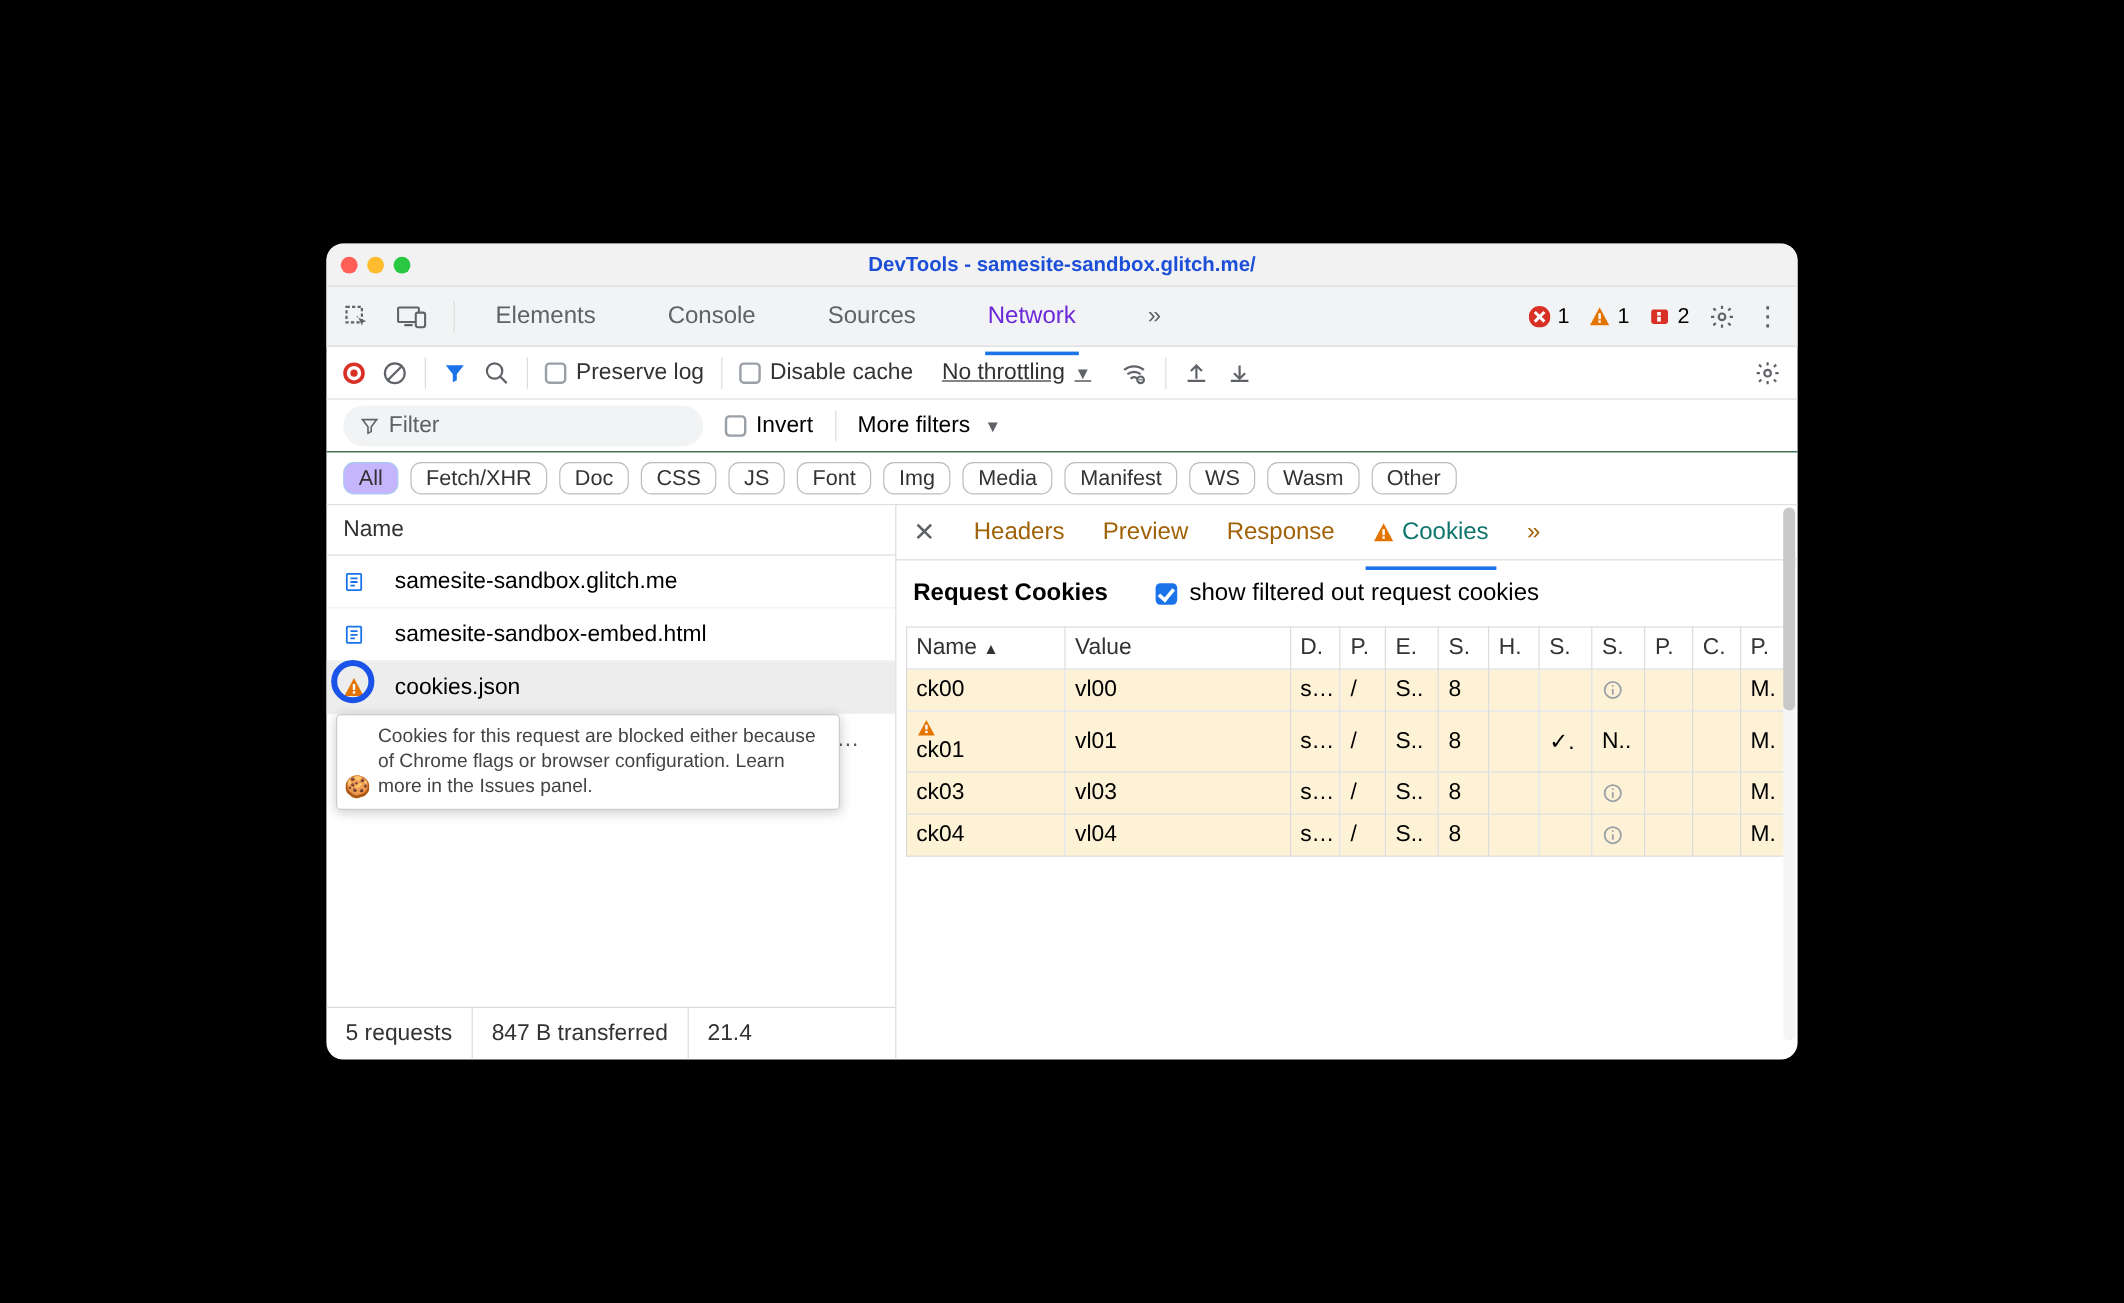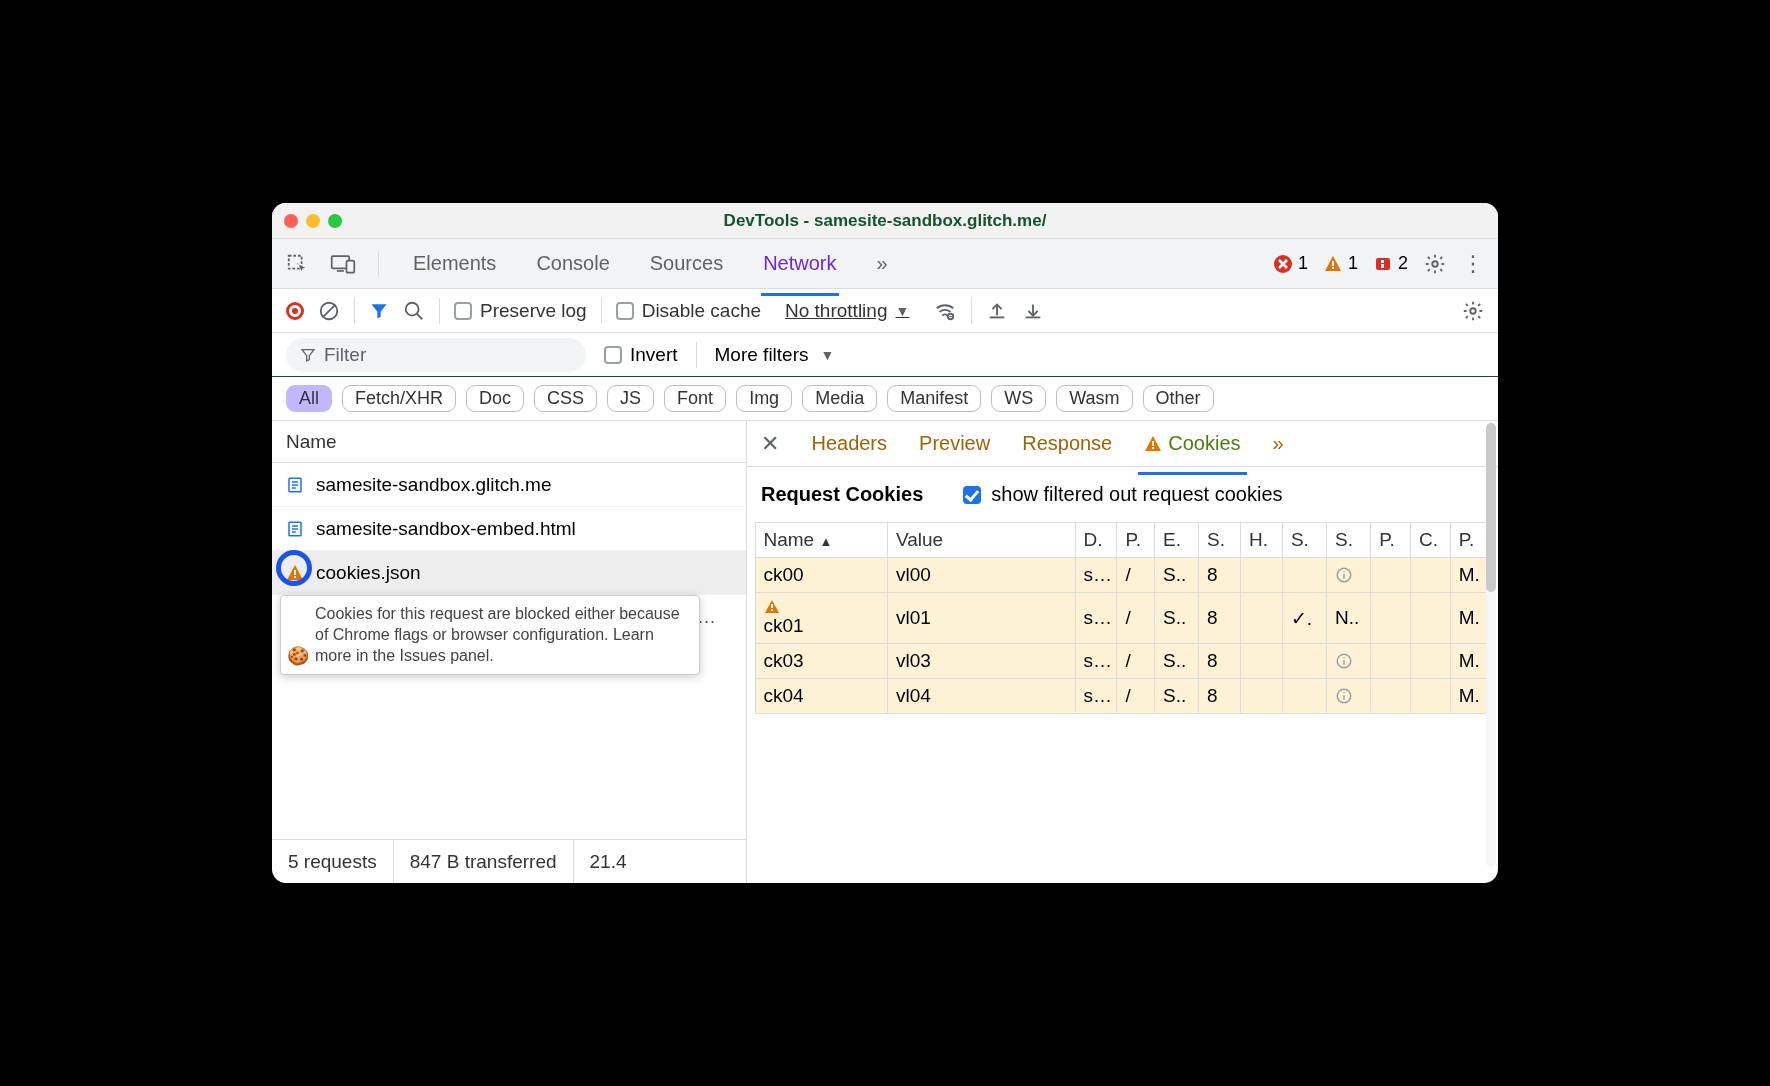--- a/index.html
+++ b/index.html
@@ -21,29 +21,29 @@
   }
   
   .titlebar {
     height:36px; background:#f2f2f2; border-bottom:1px solid #dcdcdc;
     display:flex; align-items:center; padding:0 12px;
     position:relative;
   }
   .traffic { display:flex; gap:8px; }
   .traffic .dot { width:14px; height:14px; border-radius:50%; }
   .dot.red{background:#ff5f57;} .dot.yellow{background:#febc2e;} .dot.green{background:#28c840;}
-  .title-text { position:absolute; left:0; right:0; text-align:center; font-size:17px; font-weight:600; color:#14532d;}
+  .title-text { position:absolute; left:0; right:0; text-align:center; font-size:17px; font-weight:600; color:#1d4ed8;}
   
   .maintabs {
     height:50px; background:#f1f3f4; border-bottom:1px solid #dcdcdc;
     display:flex; align-items:center; padding:0 14px; gap:22px;
     font-size:20px;
   }
   .mt-icon{ color:#5f6368; display:flex; align-items:center; }
-  .mt-tabs{ display:flex; align-items:center; gap:36px; margin-left:10px;}
+  .mt-tabs{ display:flex; align-items:center; gap:56px; margin-left:10px;}
   .mt-tab{ color:#5f6368; padding:10px 2px; cursor:pointer; position:relative;}
   .mt-tab.active{ color:#6d28d9; font-weight:400; }
   .mt-tab.active::after{ content:""; position:absolute; left:0; right:0; bottom:-11px; height:3px; background:#1a73e8;}
   .mt-right{ margin-left:auto; display:flex; align-items:center; gap:16px;}
   .icount{ display:flex; align-items:center; gap:6px; font-size:18px;}
   .gear{ color:#5f6368; }
   .kebab{ color:#5f6368; font-size:22px; }
   
   .nettoolbar{
     height:44px; border-bottom:1px solid #e0e0e0;
@@ -77,42 +77,42 @@
     display:flex; gap:10px;
   }
   .chip{ border:1px solid #bdbdbd; border-radius:9px; padding:2px 12px; font-size:18px; color:#333; cursor:pointer;}
   .chip.active{ background:#c4b5fd; border-color:#a9c8f0;}
   
   .split{ flex:1; display:flex; min-height:0; }
   .left{ width:475px; border-right:1px solid #dcdcdc; display:flex; flex-direction:column;}
   .right{ flex:1; display:flex; flex-direction:column; position:relative;}
   .colhead{ height:42px; border-bottom:1px solid #dcdcdc; display:flex; align-items:center; padding:0 14px; font-size:19px; color:#333;}
   .reqlist{ flex:1; overflow:auto; position:relative;}
-  .reqrow{ height:44px; display:flex; align-items:center; gap:12px; padding:0 14px; font-size:19px; border-bottom:1px solid #f1f1f1; cursor:pointer;}
+  .reqrow{ height:44px; display:flex; align-items:center; gap:25px; padding:0 14px; font-size:19px; border-bottom:1px solid #f1f1f1; cursor:pointer;}
   .reqrow.selected{ background:#ededed;}
   .doc-icon{ color:#1a73e8; }
   .circle-marker{ position:absolute; left:4px; top:87px; width:36px; height:36px; border:5px solid #1a53e8; border-radius:50%; z-index:5;}
   .tooltip{
     position:absolute; left:8px; top:132px; z-index:6;
     width:420px; background:#fff; border:1px solid #ccc; border-radius:4px;
     padding:8px 12px; font-size:16px; color:#444; line-height:1.3;
     box-shadow:0 2px 10px rgba(0,0,0,.2);
   }
   .tooltip .emoji{ position:absolute; left:6px; bottom:6px; font-size:18px;}
   .tooltip-pad{ padding-left:22px;}
   .masked-row{ padding:0 14px; font-size:19px; color:#555; letter-spacing:2px;}
   
   .leftfooter{ height:44px; border-top:1px solid #dcdcdc; display:flex; align-items:center; font-size:19px; color:#333;}
   .leftfooter div{ padding:0 16px; border-right:1px solid #dcdcdc; height:100%; display:flex; align-items:center;}
   .leftfooter div:last-child{border-right:none;}
   
   .dtabs{ height:46px; border-bottom:1px solid #dcdcdc; display:flex; align-items:center; gap:32px; padding:0 14px; font-size:20px;}
   .dclose{ color:#5f6368; font-size:22px; cursor:pointer;}
   .dtab{ color:#a16207; padding:10px 0; position:relative; cursor:pointer;}
-  .dtab.active{ color:#4d7c0f; font-weight:500;}
+  .dtab.active{ color:#0f766e; font-weight:500;}
   .dtab.active::after{content:""; position:absolute; left:-6px; right:-6px; bottom:-10px; height:3px; background:#1a73e8;}
   .dtab-warning{ display:flex; align-items:center; gap:6px;}
   .sectionrow{ display:flex; align-items:center; padding:16px 14px; gap:40px; font-size:20px;}
   .strong{ font-weight:700; }
   
   .ctable{ width:98%; margin:0 1%; border:1px solid #dcdcdc; font-size:19px; border-collapse:collapse; table-layout:fixed;}
   .ctable th, .ctable td{ border:1px solid #dcdcdc; padding:6px 8px; text-align:left; overflow:hidden; white-space:nowrap; text-overflow:ellipsis;}
   .ctable th{ font-weight:400; color:#333; }
   .ctable tr.striped{ background:#fdf2d6; }
   .sort-arrow{ font-size:13px;}

